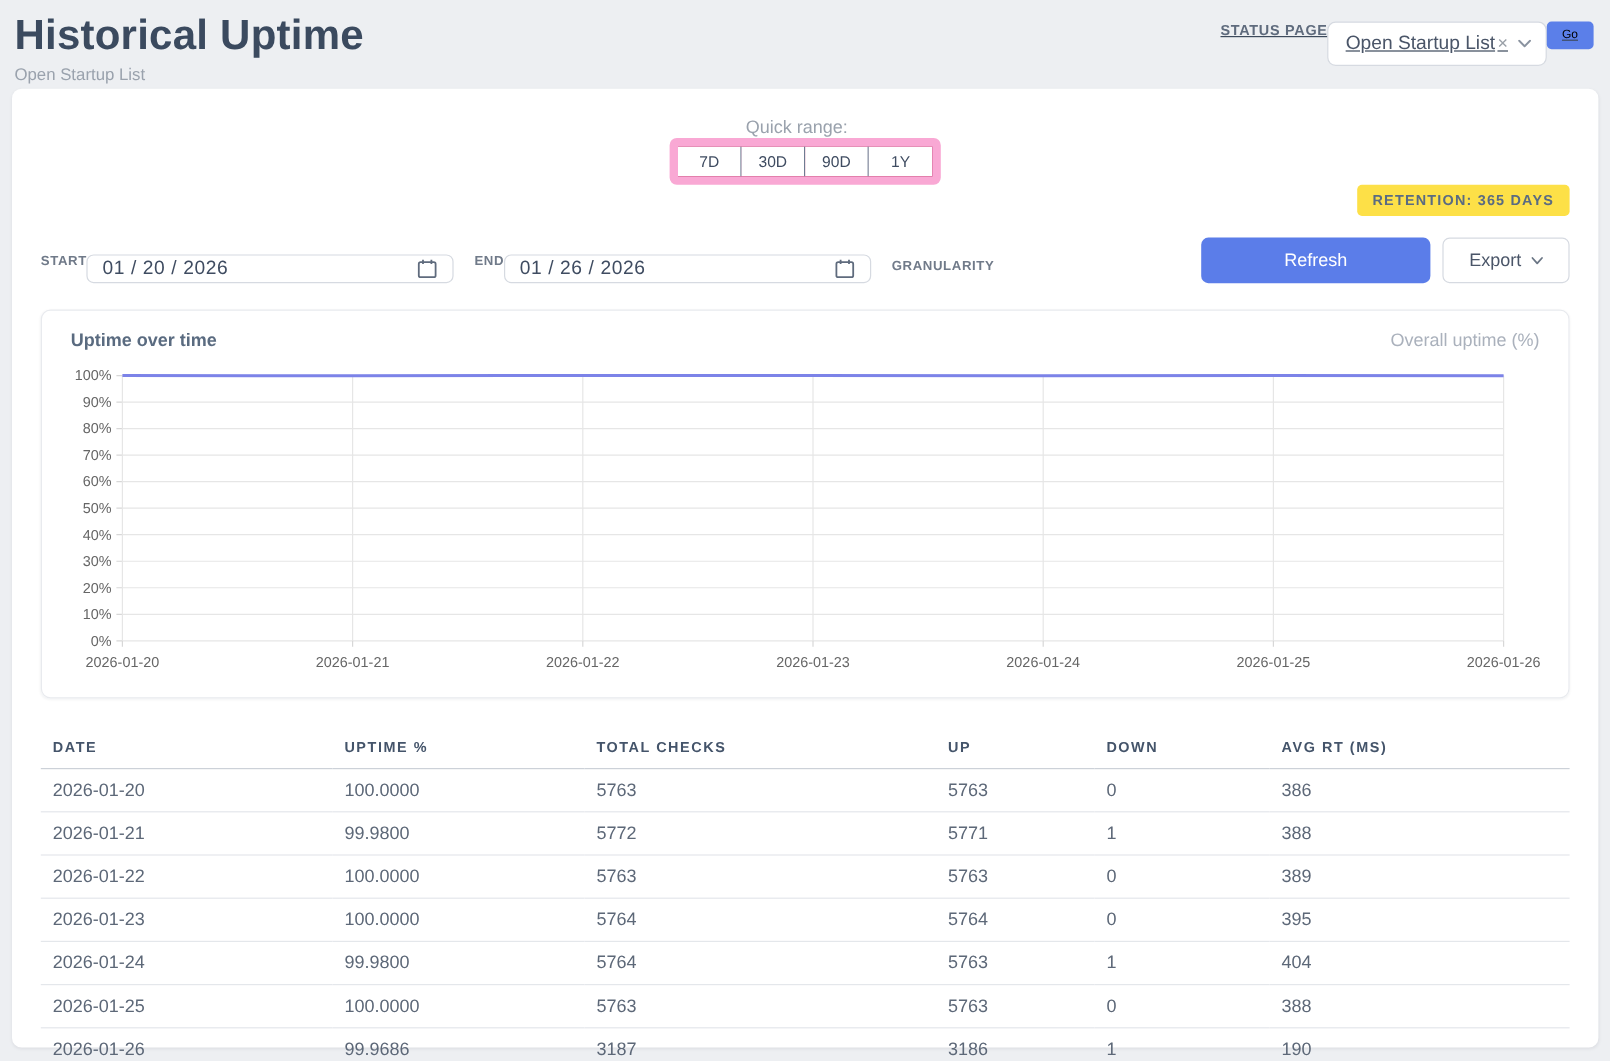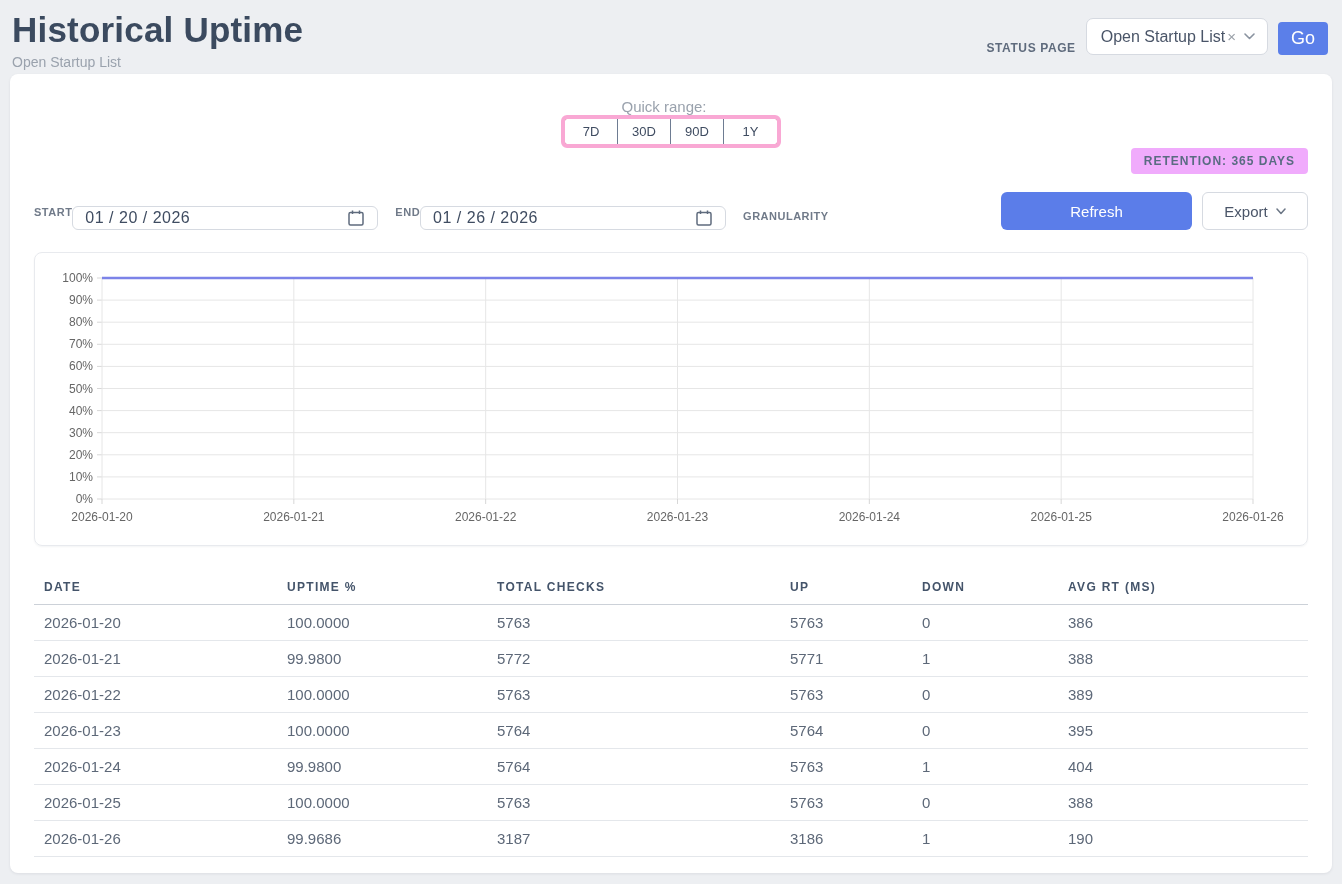--- a/index.html
+++ b/index.html
@@ -7,49 +7,49 @@
   body {
     background:#edeff2;
     font-family:"Liberation Sans", sans-serif;
     color:#3d4a5c;
     overflow:hidden;
   }
   
   .page-header { display:flex; align-items:flex-start; justify-content:space-between; padding:10px 14px 0 12px; }
   .title-block h1 { font-size:35px; font-weight:bold; color:#3b4a5f; letter-spacing:.2px; }
   .title-block .subtitle { font-size:14px; color:#9aa2ad; margin-top:4px; }
-  .header-controls { display:flex; align-items:flex-end; gap:10px; margin-top:8px; }
+  .header-controls { display:flex; align-items:flex-start; gap:0; margin-top:8px;text-decoration:underline; }
   .status-page-label { font-size:12px; font-weight:bold; color:#5f6b7d; letter-spacing:.6px; }
   .status-select {
     display:flex; align-items:center; gap:8px;
     background:#fff; border:1px solid #d6dae1; border-radius:7px;
     height:37px; padding:0 12px 0 14px; min-width:162px; cursor:pointer;
   }
   .status-select .value { font-size:16px; color:#4a5568; white-space:nowrap; }
   .status-select .clear { font-size:15px; color:#9aa0a8; margin-left:-6px; cursor:pointer; }
   .go-btn {
-    background:#5b7fe9; color:#ffffff; border:none; border-radius:4px;
-    font-size:18px; padding:6px 13px; cursor:pointer; font-family:inherit;
+    background:#5b7fe9; color:#000000; border:none; border-radius:4px;
+    font-size:10px; padding:6px 13px; cursor:pointer; font-family:inherit;
   }
   
   .panel {
     position:absolute; left:10px; right:10px; top:74px; bottom:11px;
     background:#fff; border-radius:8px; box-shadow:0 1px 3px rgba(20,30,50,.08);
     padding:24px;
   }
   .row-quick { display:flex; align-items:center;flex-direction:column; }
   .quick-label { font-size:15px; color:#9aa2ad; margin-right:14px; }
-  .segmented { display:flex; border:4px solid #f9a8d4; border-radius:6px; overflow:hidden; background:#be185d; }
+  .segmented { display:flex; border:7px solid #f9a8d4; border-radius:6px; overflow:hidden; background:#be185d; }
   .segmented button {
     font-family:inherit; font-size:13px; color:#3f4c61; background:#fff;
     border:none; border-right:1px solid #6e7c92; padding:5px 0; width:53px; cursor:pointer;
   }
   .segmented button:last-child { border-right:none; }
   .retention-badge {
-    margin-left:auto; background:#f0abfc; color:#5a6b82;
+    margin-left:auto; background:#fde047; color:#5a6b82;
     font-size:12px; font-weight:bold; letter-spacing:1px;
     padding:6px 13px; border-radius:4px;
   }
   
   .filter-row { display:flex; align-items:flex-end; margin-top:18px; gap:17px; }
   .field { display:flex; flex-direction:row; }
   .field-label { font-size:11px; color:#707a89; letter-spacing:.5px; margin-bottom:8px; font-weight:bold; }
   .input-box {
     width:306px; height:24px; border:1px solid #d6dae1; border-radius:6px;
     display:flex; align-items:center; padding:0 12px; background:#fff; cursor:text;
@@ -157,20 +157,24 @@
       <span>Export</span>
       <span style="display:flex;">
         <svg width="10" height="7" viewBox="0 0 10 7">
             <polyline points="1,1 5,5.5 9,1" fill="none" stroke="#6b7685" stroke-width="1.5" stroke-linecap="round" stroke-linejoin="round"></polyline>
           </svg>
       </span>
     </button>
   </div>
 
   <div class="chart-card">
+    <div class="chart-head">
+      <span class="chart-title">Uptime over time</span>
+      <span class="chart-legend">Overall uptime (%)</span>
+    </div>
     <svg id="uptime-chart" width="1226" height="258">
         <line x1="43" y1="230" x2="1194" y2="230" stroke="#e6e6e6" stroke-width="1"></line>
         <line x1="38" y1="230" x2="43" y2="230" stroke="#d7d7d7" stroke-width="1"></line>
         <text x="34" y="234" text-anchor="end" font-size="12" fill="#666666">0%</text>
         <line x1="43" y1="207.9" x2="1194" y2="207.9" stroke="#e6e6e6" stroke-width="1"></line>
         <line x1="38" y1="207.9" x2="43" y2="207.9" stroke="#d7d7d7" stroke-width="1"></line>
         <text x="34" y="211.9" text-anchor="end" font-size="12" fill="#666666">10%</text>
         <line x1="43" y1="185.8" x2="1194" y2="185.8" stroke="#e6e6e6" stroke-width="1"></line>
         <line x1="38" y1="185.8" x2="43" y2="185.8" stroke="#d7d7d7" stroke-width="1"></line>
         <text x="34" y="189.8" text-anchor="end" font-size="12" fill="#666666">20%</text>

